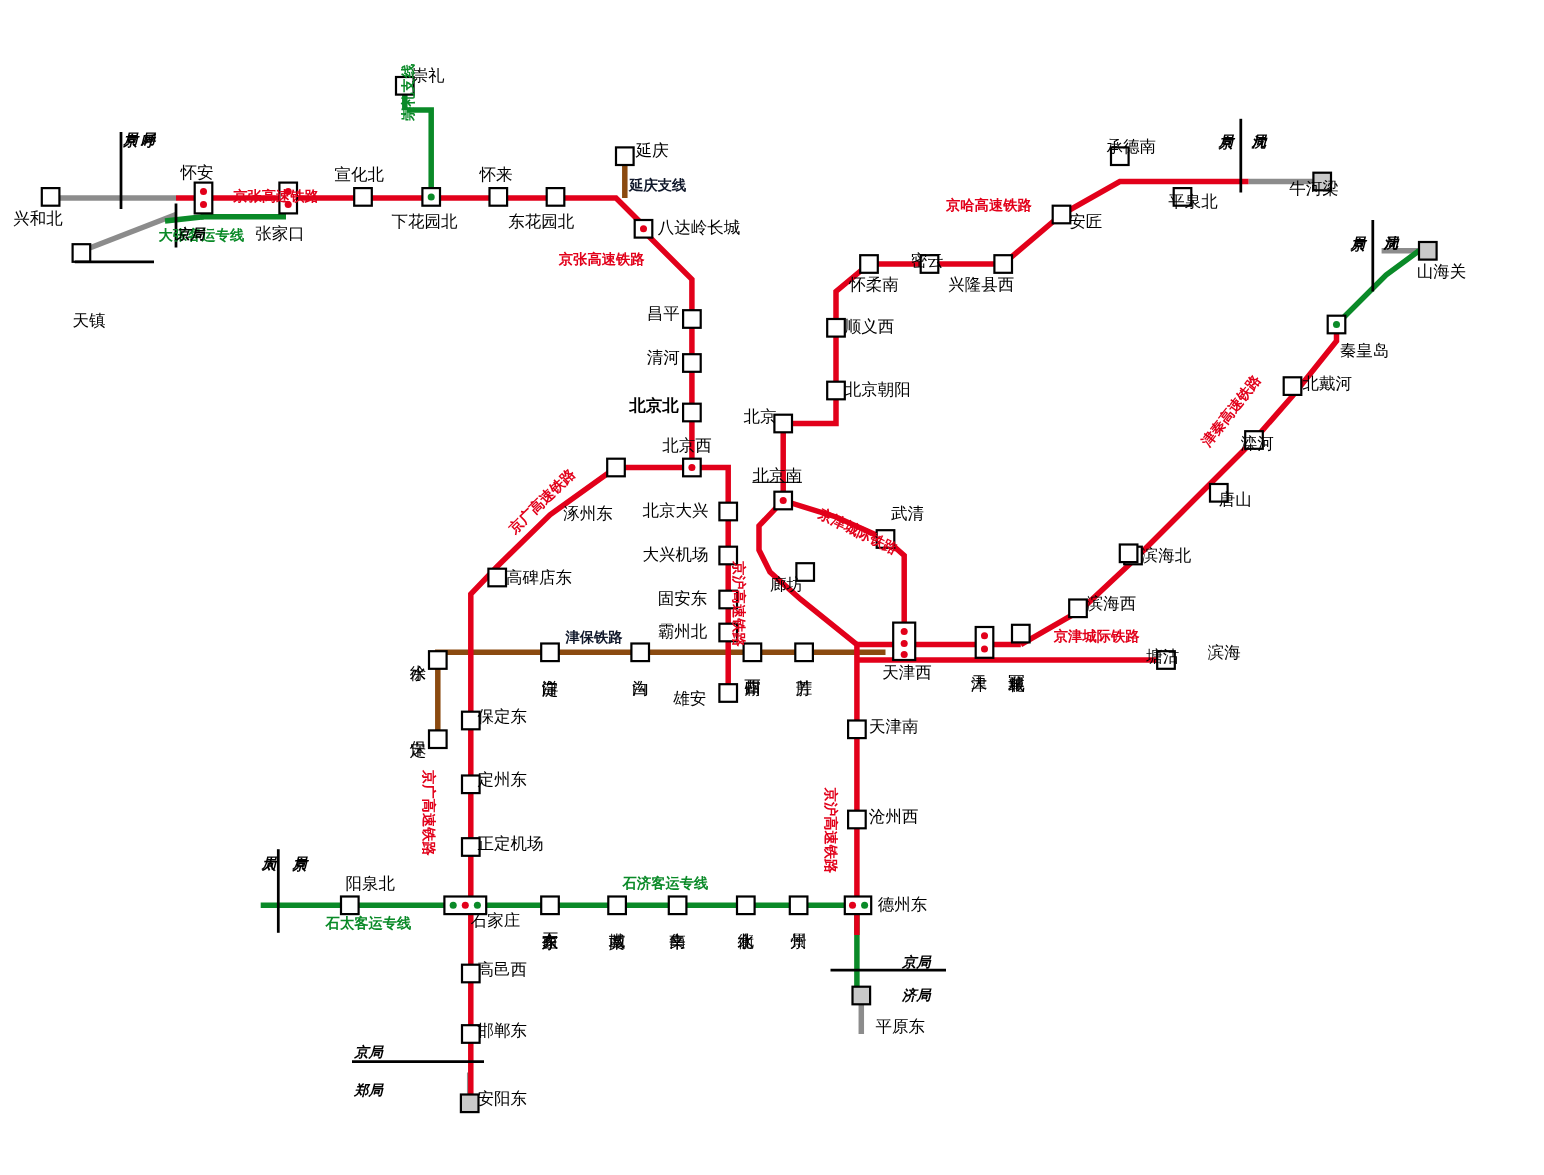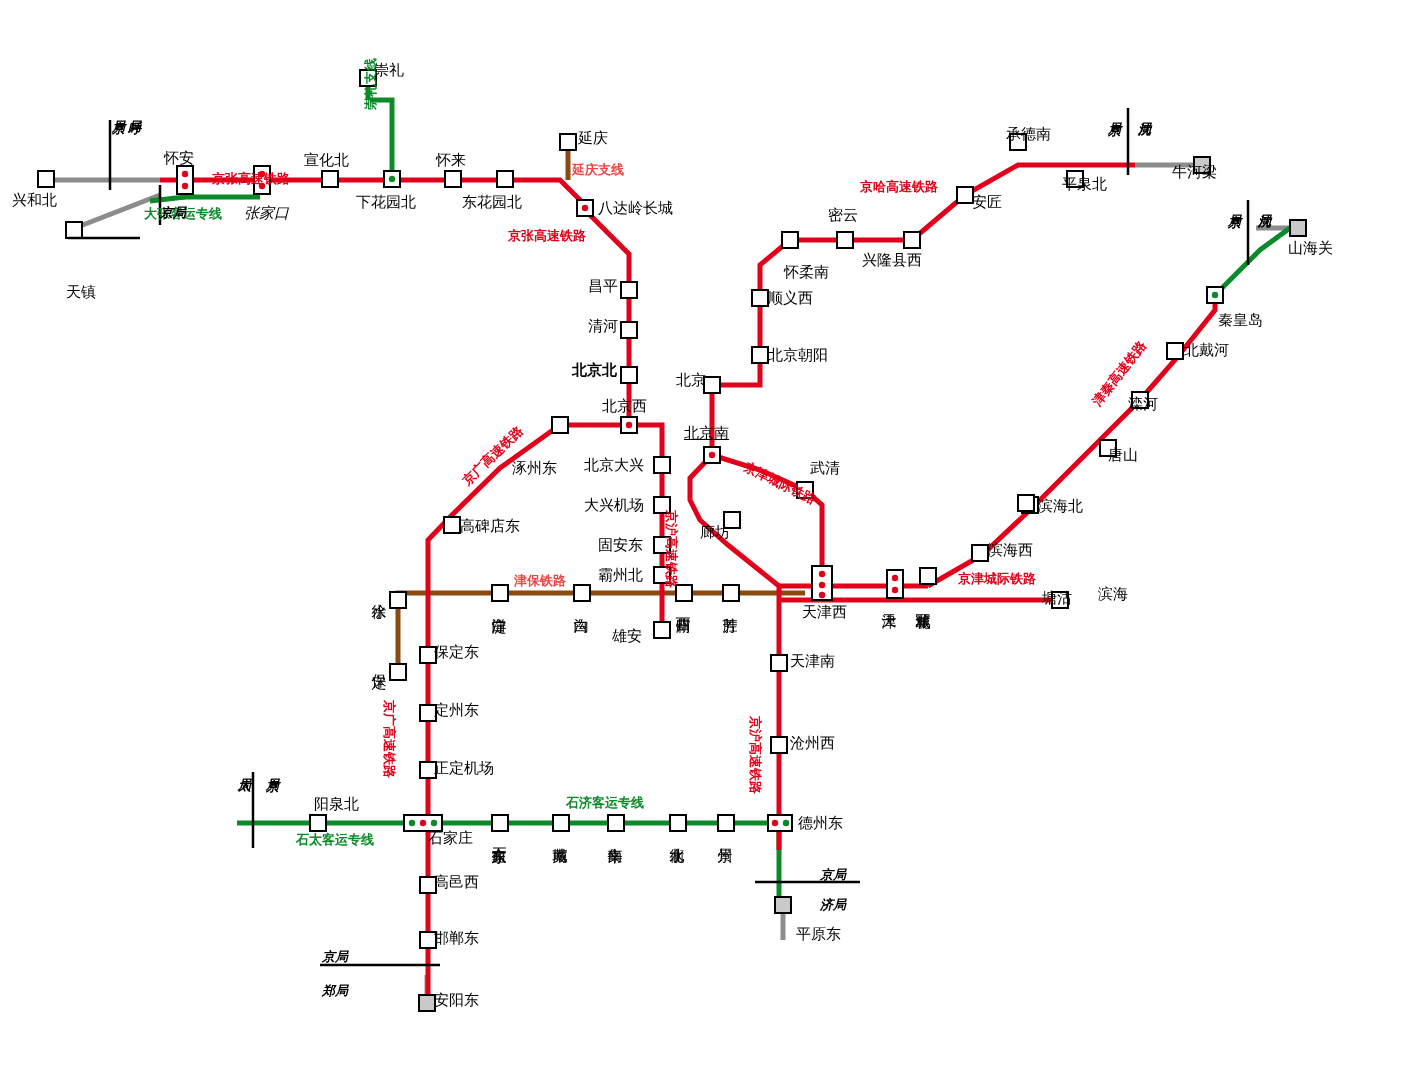--- a/index.html
+++ b/index.html
@@ -4,21 +4,21 @@
 <style>
   html,body{margin:0;padding:0;background:#ffffff;}
   body{width:1404px;height:1068px;font-family:"Liberation Sans","DejaVu Sans",sans-serif;}
   #map-root{position:relative;width:1404px;height:1068px;overflow:hidden;}
   svg#map-svg{position:absolute;left:0;top:0;width:1404px;height:1068px;}
   .lbl{position:absolute;white-space:nowrap;font-size:15px;color:#000;line-height:1;}
   .lbl.v{writing-mode:vertical-rl;text-orientation:upright;letter-spacing:0px;}
   .line-lbl{position:absolute;white-space:nowrap;font-size:13px;font-weight:bold;line-height:1;}
   .line-lbl.red{color:#e2001a;}
   .line-lbl.green{color:#0a8a28;}
-  .line-lbl.brown{color:#ef4444;}
+  .line-lbl.brown{color:#0f172a;font-family:Liberation Mono, monospace;}
   .bureau{position:absolute;white-space:nowrap;font-size:13px;font-style:italic;font-weight:bold;color:#000;line-height:1;}
   .bureau.v{writing-mode:vertical-rl;text-orientation:upright;}
 </style>
 </head>
 <body>
 
 <div id="map-root">
 
 <svg id="map-svg" viewBox="0 0 1404 1068">
   <defs></defs>
@@ -204,21 +204,21 @@
     <line x1="1248" y1="200" x2="1248" y2="265"></line>
     <line x1="253" y1="772" x2="253" y2="848"></line>
     <line x1="320" y1="965" x2="440" y2="965"></line>
     <line x1="755" y1="882" x2="860" y2="882"></line>
   </g>
 </svg>
 
 <span class="lbl" style="left:12px;top:192px;">兴和北</span>
 <span class="lbl" style="left:66px;top:284px;">天镇</span>
 <span class="lbl" style="left:164px;top:150px;">怀安</span>
-<span class="lbl" style="left:244px;top:205px;font-style:italic;">张家口</span>
+<span class="lbl" style="left:232px;top:205px;">张家口</span>
 <span class="lbl" style="left:374px;top:62px;">崇礼</span>
 <span class="lbl" style="left:304px;top:152px;">宣化北</span>
 <span class="lbl" style="left:356px;top:194px;">下花园北</span>
 <span class="lbl" style="left:436px;top:152px;">怀来</span>
 <span class="lbl" style="left:462px;top:194px;">东花园北</span>
 <span class="lbl" style="left:578px;top:130px;">延庆</span>
 <span class="lbl" style="left:598px;top:200px;">八达岭长城</span>
 <span class="lbl" style="left:588px;top:278px;">昌平</span>
 <span class="lbl" style="left:588px;top:318px;">清河</span>
 <span class="lbl" style="left:572px;top:362px;font-weight:bold;">北京北</span>
@@ -259,22 +259,22 @@
 <span class="lbl v" style="left:882px;top:602px;height:36px;">天津</span>
 <span class="lbl v" style="left:916px;top:602px;height:64px;">军粮城北</span>
 <span class="lbl" style="left:1042px;top:590px;">塘沽</span>
 <span class="lbl" style="left:1098px;top:586px;">滨海</span>
 <span class="lbl" style="left:988px;top:542px;">滨海西</span>
 <span class="lbl" style="left:1038px;top:498px;">滨海北</span>
 <span class="lbl" style="left:700px;top:524px;">廊坊</span>
 <span class="lbl" style="left:810px;top:460px;">武清</span>
 <span class="lbl" style="left:768px;top:290px;">顺义西</span>
 <span class="lbl" style="left:768px;top:347px;">北京朝阳</span>
-<span class="lbl" style="left:772px;top:264px;margin-left:12px;">怀柔南</span>
-<span class="lbl" style="left:828px;top:207px;text-align:right;">密云</span>
+<span class="lbl" style="left:772px;top:252px;">怀柔南</span>
+<span class="lbl" style="left:828px;top:230px;text-align:right;">密云</span>
 <span class="lbl" style="left:862px;top:252px;">兴隆县西</span>
 <span class="lbl" style="left:972px;top:194px;">安匠</span>
 <span class="lbl" style="left:1006px;top:126px;">承德南</span>
 <span class="lbl" style="left:1062px;top:176px;text-align:center;">平泉北</span>
 <span class="lbl" style="left:1172px;top:164px;">牛河梁</span>
 <span class="lbl" style="left:1288px;top:240px;">山海关</span>
 <span class="lbl" style="left:1218px;top:312px;">秦皇岛</span>
 <span class="lbl" style="left:1184px;top:342px;">北戴河</span>
 <span class="lbl" style="left:1128px;top:396px;">滦河</span>
 <span class="lbl" style="left:1108px;top:447px;">唐山</span>

